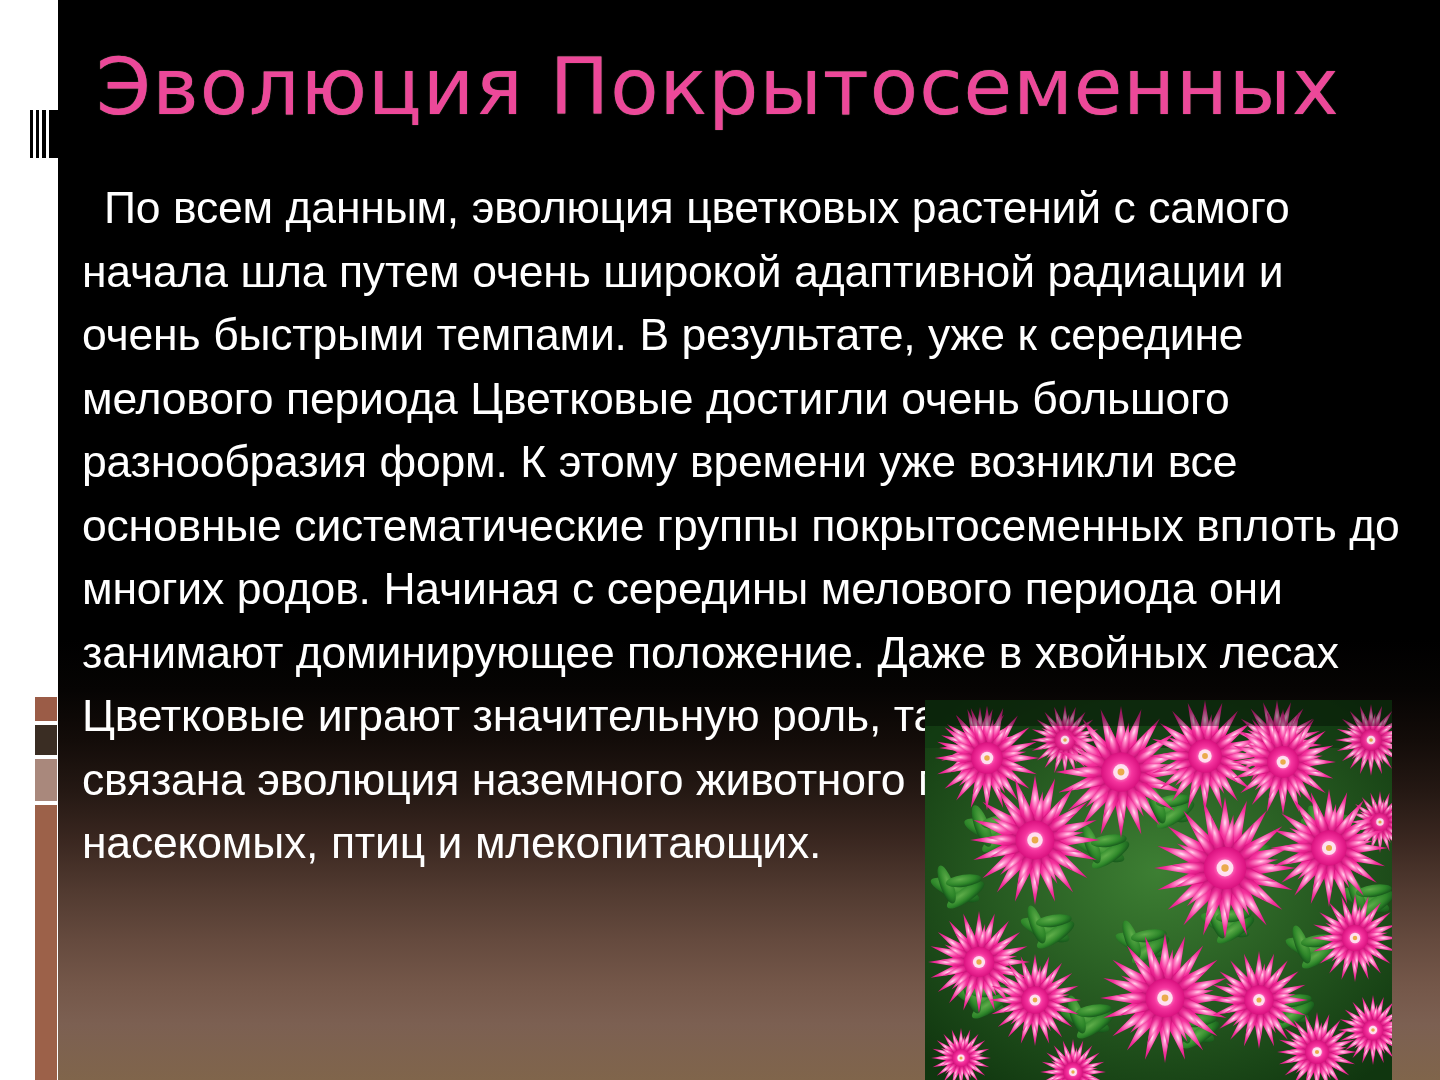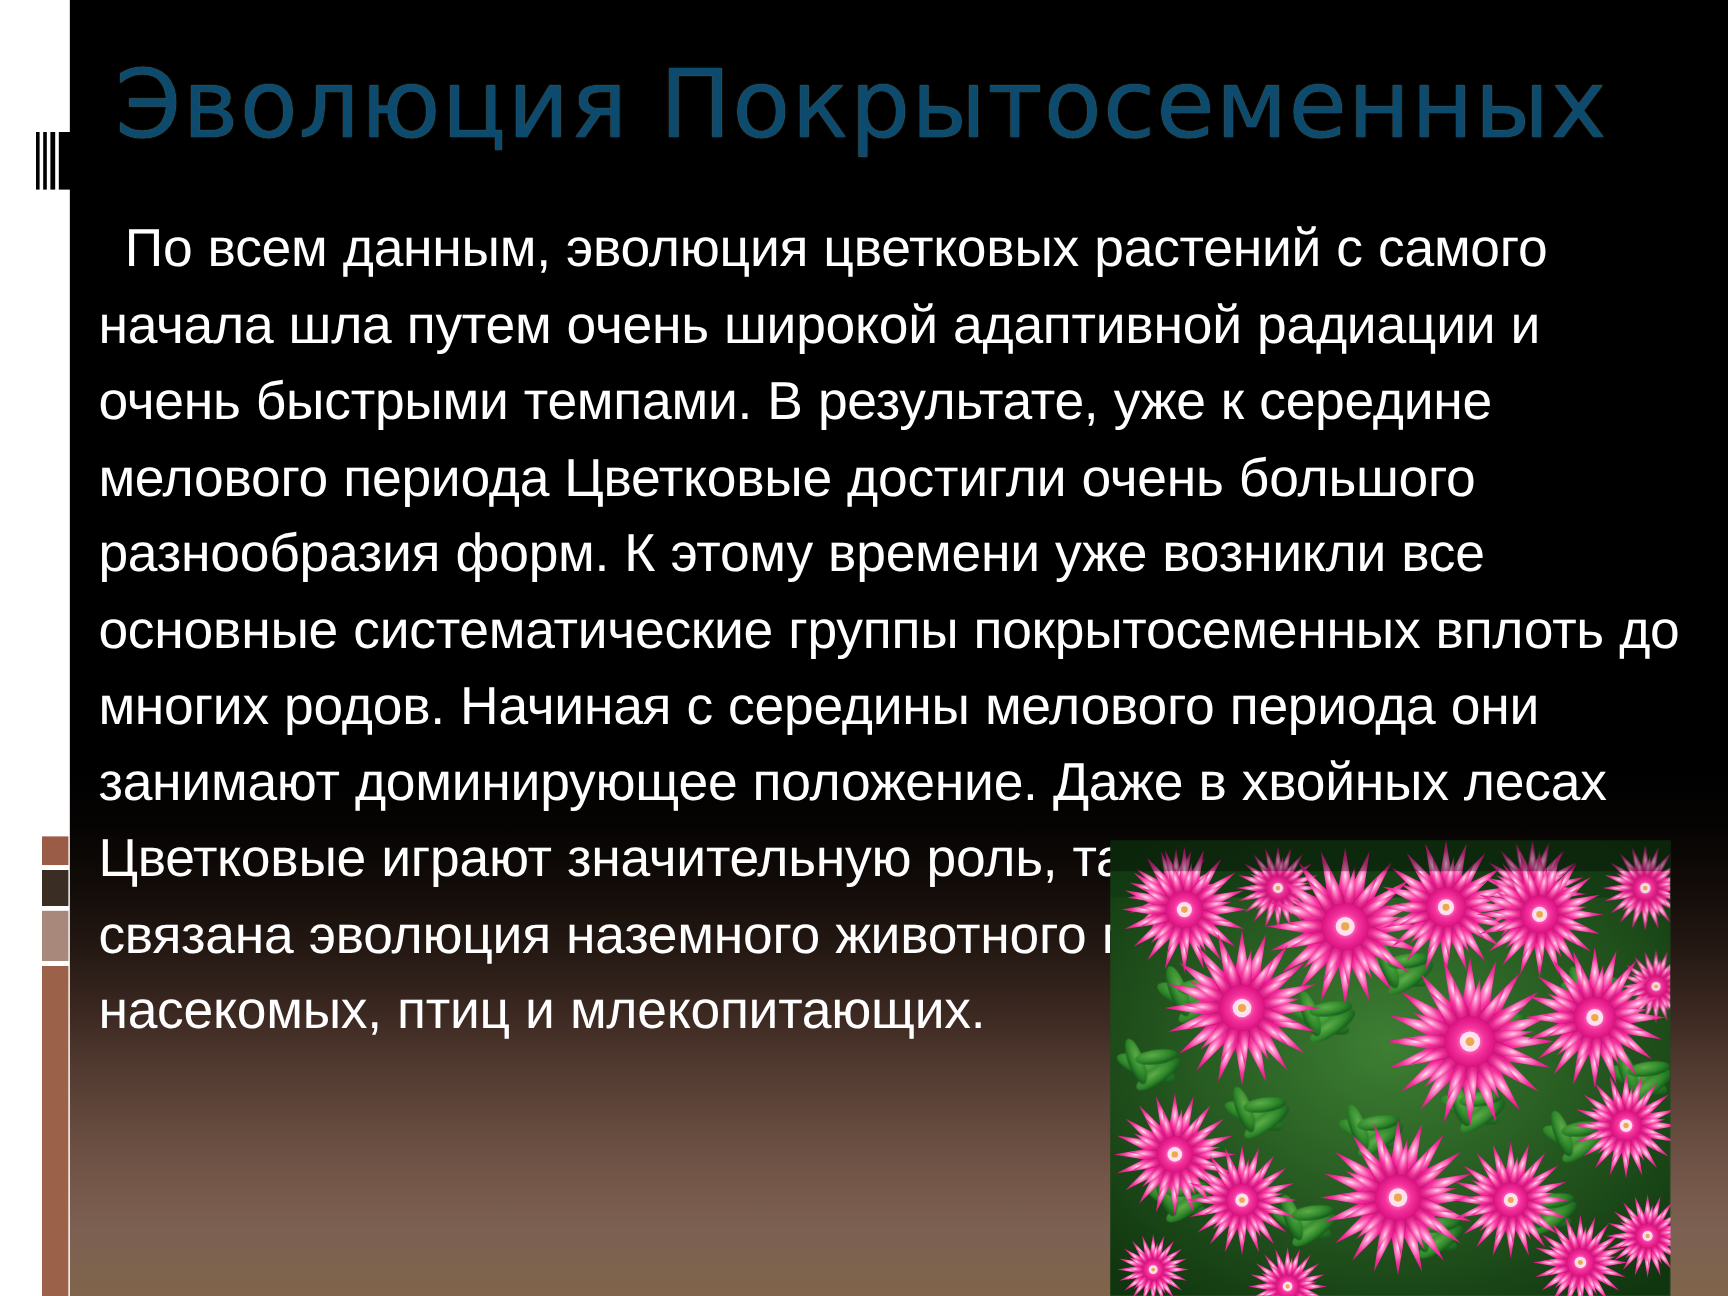--- a/index.html
+++ b/index.html
@@ -73,21 +73,21 @@
   .seg-b { height:30px; background:#3a2d23; }
   .seg-c { height:42px; background:#a9887c; }
   .seg-d { height:279px; background:#9c6149; }
 
   
   .title {
     position:absolute;
     left:96px; top:48px;
     width:1240px;
     text-align:center;
-    color:#0c4a6e;
+    color:#ec4899;
     font-family:"DejaVu Sans", sans-serif;
     font-size:79px;
     font-weight:400;
     letter-spacing:1px;
     line-height:1.0;
     white-space:nowrap;
     text-shadow:0 0 1px rgba(246,240,190,.55);
   }
 
   

